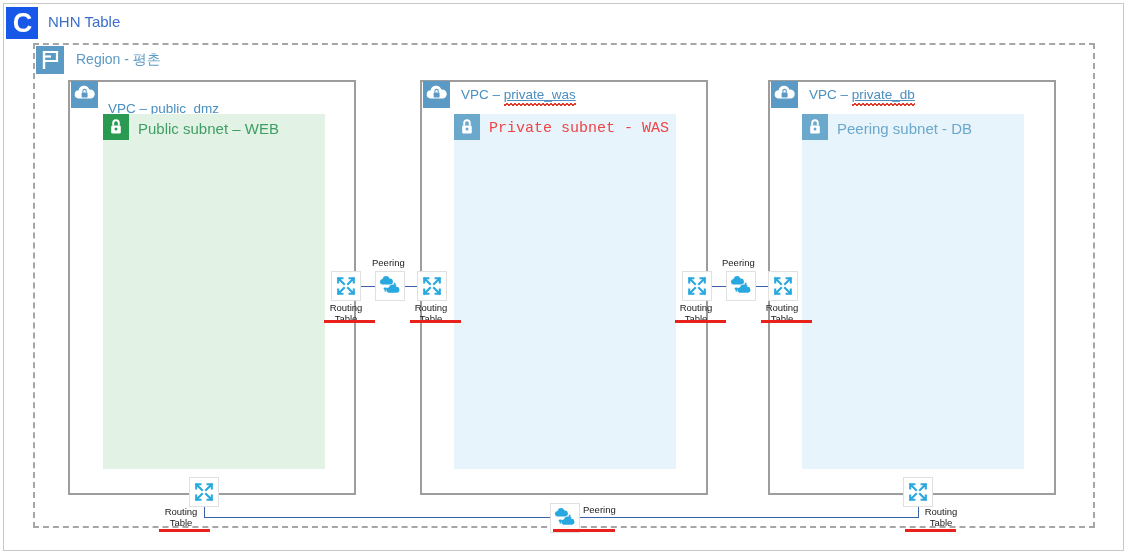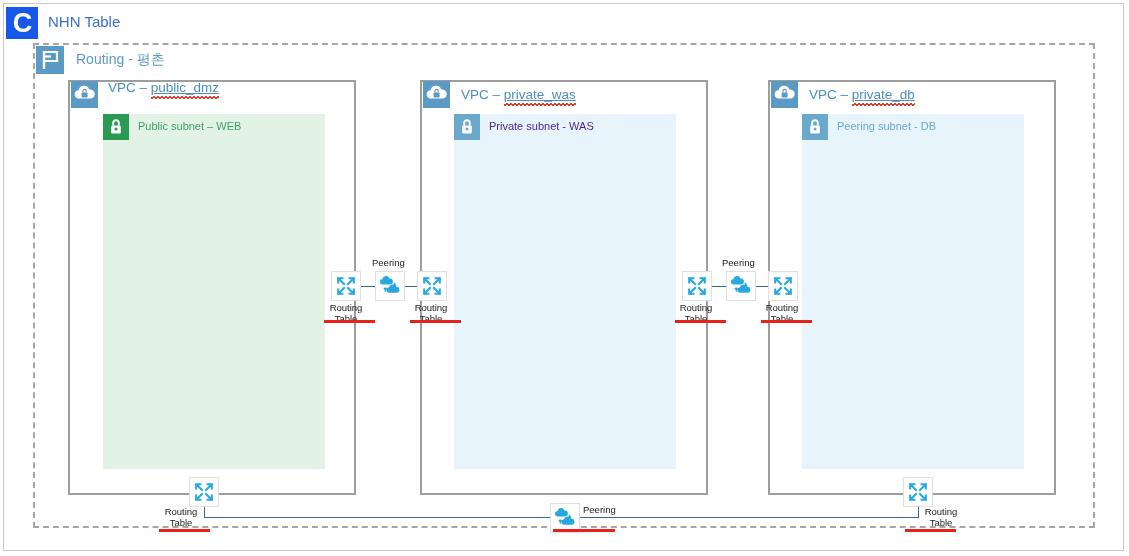--- a/index.html
+++ b/index.html
@@ -102,21 +102,21 @@
   .subnet {
     position: absolute;
     box-sizing: border-box;
   }
   .subnet-icon {
     position: absolute;
     width: 26px; height: 26px;
   }
   .subnet-label {
     position: absolute;
-    font-size: 11px;
+    font-size: 15px;
     white-space: nowrap;
     text-align: right;
   }
   
   .node {
     position: absolute;
     width: 30px; height: 30px;
     background: #ffffff;
     border: 1px solid #e0e0e0;
     box-sizing: border-box;
@@ -170,31 +170,31 @@
   <div class="brand-title">NHN Table</div>
 
   <div class="region-box"></div>
   <div class="region-icon">
     <svg width="28" height="28" viewBox="0 0 28 28">
       <path d="M8 5 L8 23" stroke="#ffffff" stroke-width="2.4" fill="none"></path>
       <path d="M8 6 L21 6 L21 15 L8 15" stroke="#ffffff" stroke-width="2.2" fill="none"></path>
       <path d="M8 10.5 L15 10.5" stroke="#ffffff" stroke-width="2.2" fill="none"></path>
     </svg>
   </div>
-  <div class="region-title">Routing - 평촌</div>
+  <div class="region-title">Region - 평촌</div>
 
   <div class="vpc-box" style="left:68px; top:80px; width:288px; height:415px;"></div>
   <div class="vpc-icon" style="left:71px; top:81px;">
     <svg width="27" height="27" viewBox="0 0 27 27">
       <path d="M7 17.5 a4.2 4.2 0 0 1 .6 -8.3 a5.6 5.6 0 0 1 10.8 -.6 a4.4 4.4 0 0 1 1.6 8.9 Z" fill="#ffffff"></path>
       <rect x="10.6" y="11.6" width="6" height="5" rx="0.8" fill="#5b9ac4"></rect>
       <path d="M11.9 11.6 v-1.5 a1.7 1.7 0 0 1 3.4 0 v1.5" stroke="#5b9ac4" stroke-width="1.1" fill="none"></path>
     </svg>
   </div>
-  <div class="vpc-label" style="left:108px; top:80px;">
+  <div class="vpc-label" style="left:108px; top:101px;">
     <span>VPC – </span><span class="vpc-name"><span>public_dmz</span><span class="squiggle"></span></span>
   </div>
   <div class="subnet" style="left:103px; top:114px; width:222px; height:355px; background:#e2f3e6;"></div>
   <div class="subnet-icon" style="left:103px; top:114px; background:#2a9a52;">
     <svg width="26" height="26" viewBox="0 0 26 26">
       <rect x="8.2" y="11.5" width="9.6" height="8" rx="1.2" fill="#ffffff"></rect>
       <path d="M10.2 11.5 v-2.4 a2.8 2.8 0 0 1 5.6 0 v2.4" stroke="#ffffff" stroke-width="1.9" fill="none"></path>
       <circle cx="13" cy="15" r="1.5" fill="#2a9a52"></circle>
     </svg>
   </div>
@@ -212,21 +212,21 @@
     <span>VPC – </span><span class="vpc-name"><span>private_was</span><span class="squiggle"></span></span>
   </div>
   <div class="subnet" style="left:454px; top:114px; width:222px; height:355px; background:#e8f4fb;"></div>
   <div class="subnet-icon" style="left:454px; top:114px; background:#6aa8cc;">
     <svg width="26" height="26" viewBox="0 0 26 26">
       <rect x="8.2" y="11.5" width="9.6" height="8" rx="1.2" fill="#ffffff"></rect>
       <path d="M10.2 11.5 v-2.4 a2.8 2.8 0 0 1 5.6 0 v2.4" stroke="#ffffff" stroke-width="1.9" fill="none"></path>
       <circle cx="13" cy="15" r="1.5" fill="#6aa8cc"></circle>
     </svg>
   </div>
-  <div class="subnet-label" style="left:489px; top:120px; color:#4c1d95;">Private subnet - WAS</div>
+  <div class="subnet-label" style="left:489px; top:120px; color:#ef4444;font-family:Liberation Mono, monospace;">Private subnet - WAS</div>
 
   <div class="vpc-box" style="left:768px; top:80px; width:288px; height:415px;"></div>
   <div class="vpc-icon" style="left:771px; top:81px;">
     <svg width="27" height="27" viewBox="0 0 27 27">
       <path d="M7 17.5 a4.2 4.2 0 0 1 .6 -8.3 a5.6 5.6 0 0 1 10.8 -.6 a4.4 4.4 0 0 1 1.6 8.9 Z" fill="#ffffff"></path>
       <rect x="10.6" y="11.6" width="6" height="5" rx="0.8" fill="#5b9ac4"></rect>
       <path d="M11.9 11.6 v-1.5 a1.7 1.7 0 0 1 3.4 0 v1.5" stroke="#5b9ac4" stroke-width="1.1" fill="none"></path>
     </svg>
   </div>
   <div class="vpc-label" style="left:809px; top:87px;">

